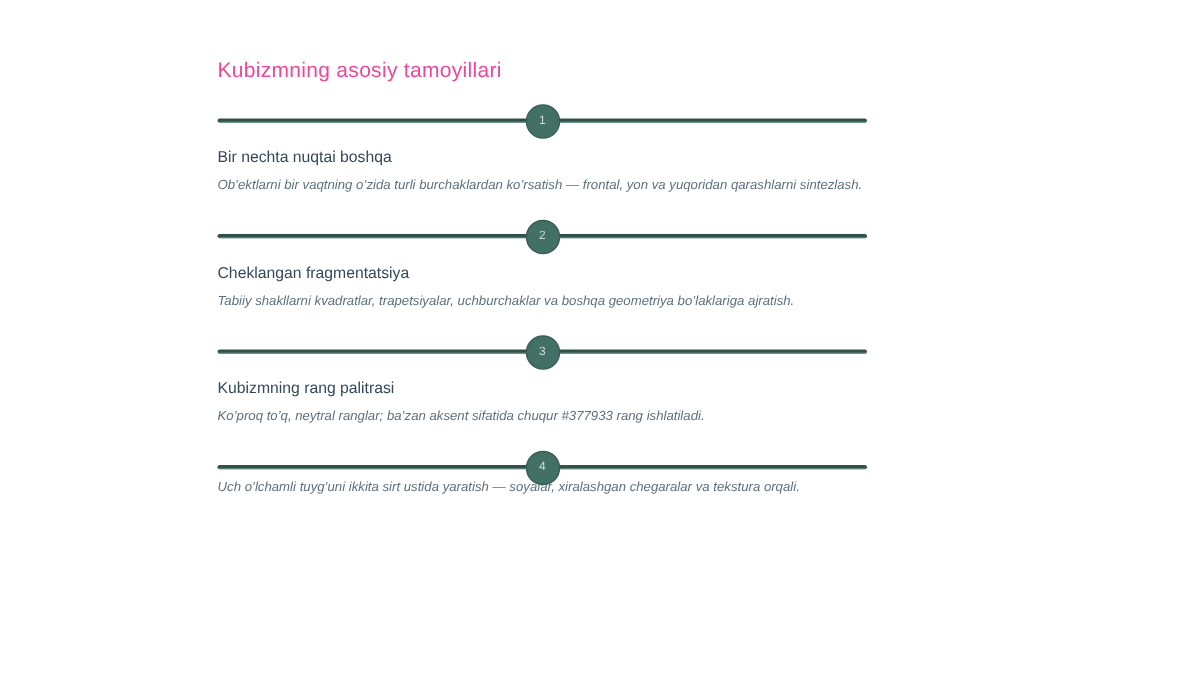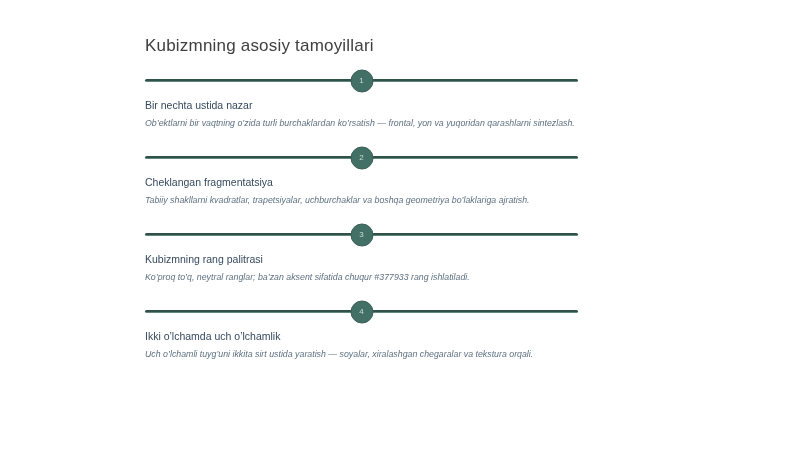--- a/index.html
+++ b/index.html
@@ -13,24 +13,24 @@
     position: relative;
   }
   .slide {
     position: absolute;
     left: 145px;
     top: 36px;
     width: 433px;
   }
   .title {
     margin: 0;
-    font-size: 17px;
+    font-size: 14px;
     line-height: 20px;
     font-weight: 500;
-    color: #404040;
+    color: #ec4899;
     letter-spacing: 0.2px;
   }
   .section { margin: 0; }
   .divider {
     position: relative;
     height: 3px;
     border-radius: 2px;
     margin-top: 23px;
     background: linear-gradient(180deg, #30504a 0%, #30504a 55%, #7fa89a 100%);
   }
@@ -75,21 +75,21 @@
 
 <main class="slide">
   <h1 class="title">Kubizmning asosiy tamoyillari</h1>
 
   <section class="section">
     <div class="divider">
       <span class="badge">
         <span class="num">1</span>
       </span>
     </div>
-    <h2 class="heading">Bir nechta ustida nazar</h2>
+    <h2 class="heading">Bir nechta nuqtai boshqa</h2>
     <p class="body">Ob’ektlarni bir vaqtning o’zida turli burchaklardan ko’rsatish — frontal, yon va yuqoridan qarashlarni sintezlash.</p>
   </section>
 
   <section class="section">
     <div class="divider">
       <span class="badge">
         <span class="num">2</span>
       </span>
     </div>
     <h2 class="heading">Cheklangan fragmentatsiya</h2>
@@ -105,16 +105,15 @@
     <h2 class="heading">Kubizmning rang palitrasi</h2>
     <p class="body">Ko’proq to’q, neytral ranglar; ba’zan aksent sifatida chuqur #377933 rang ishlatiladi.</p>
   </section>
 
   <section class="section">
     <div class="divider">
       <span class="badge">
         <span class="num">4</span>
       </span>
     </div>
-    <h2 class="heading">Ikki o’lchamda uch o’lchamlik</h2>
     <p class="body">Uch o’lchamli tuyg’uni ikkita sirt ustida yaratish — soyalar, xiralashgan chegaralar va tekstura orqali.</p>
   </section>
 </main>
 
 </body></html>

